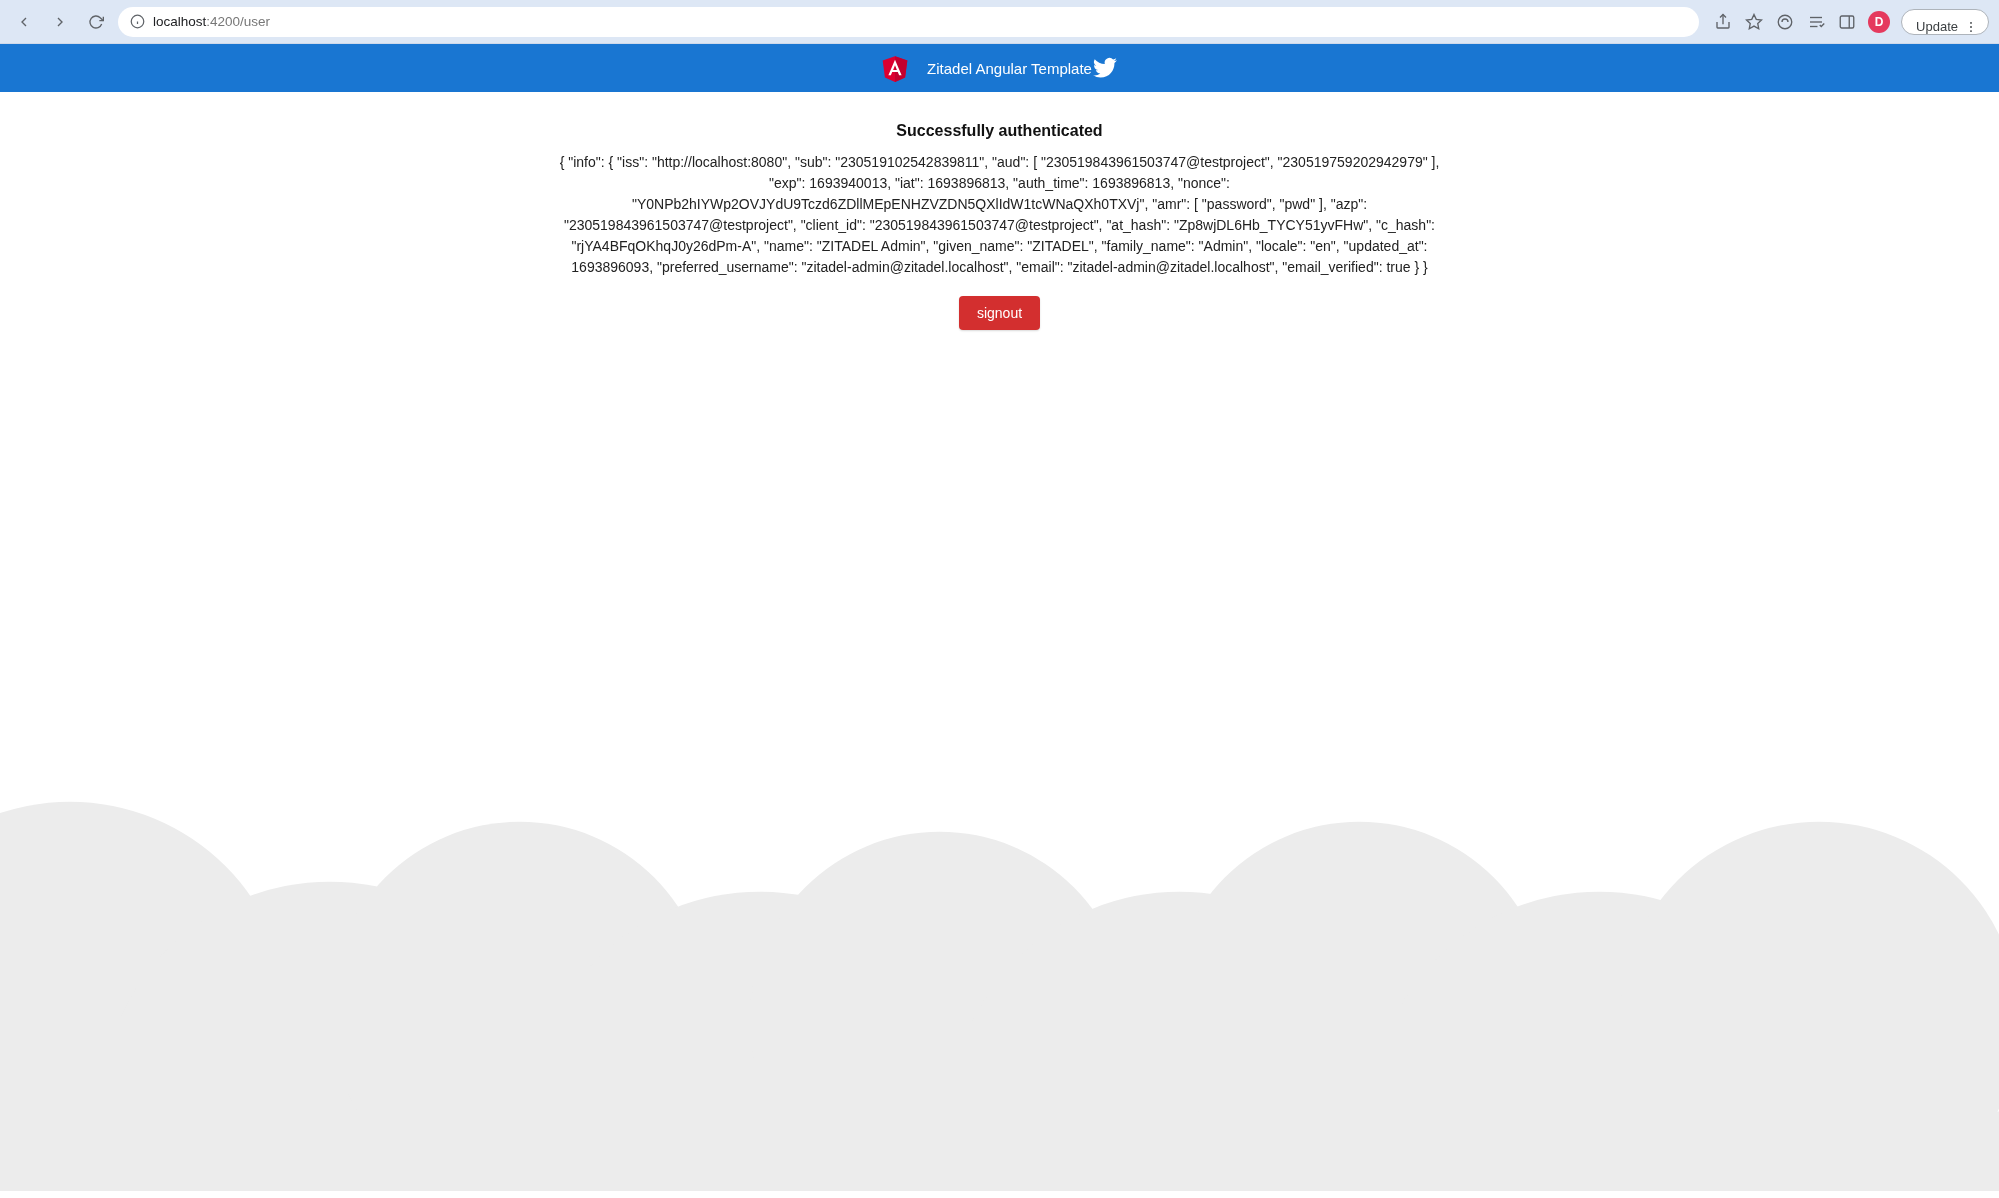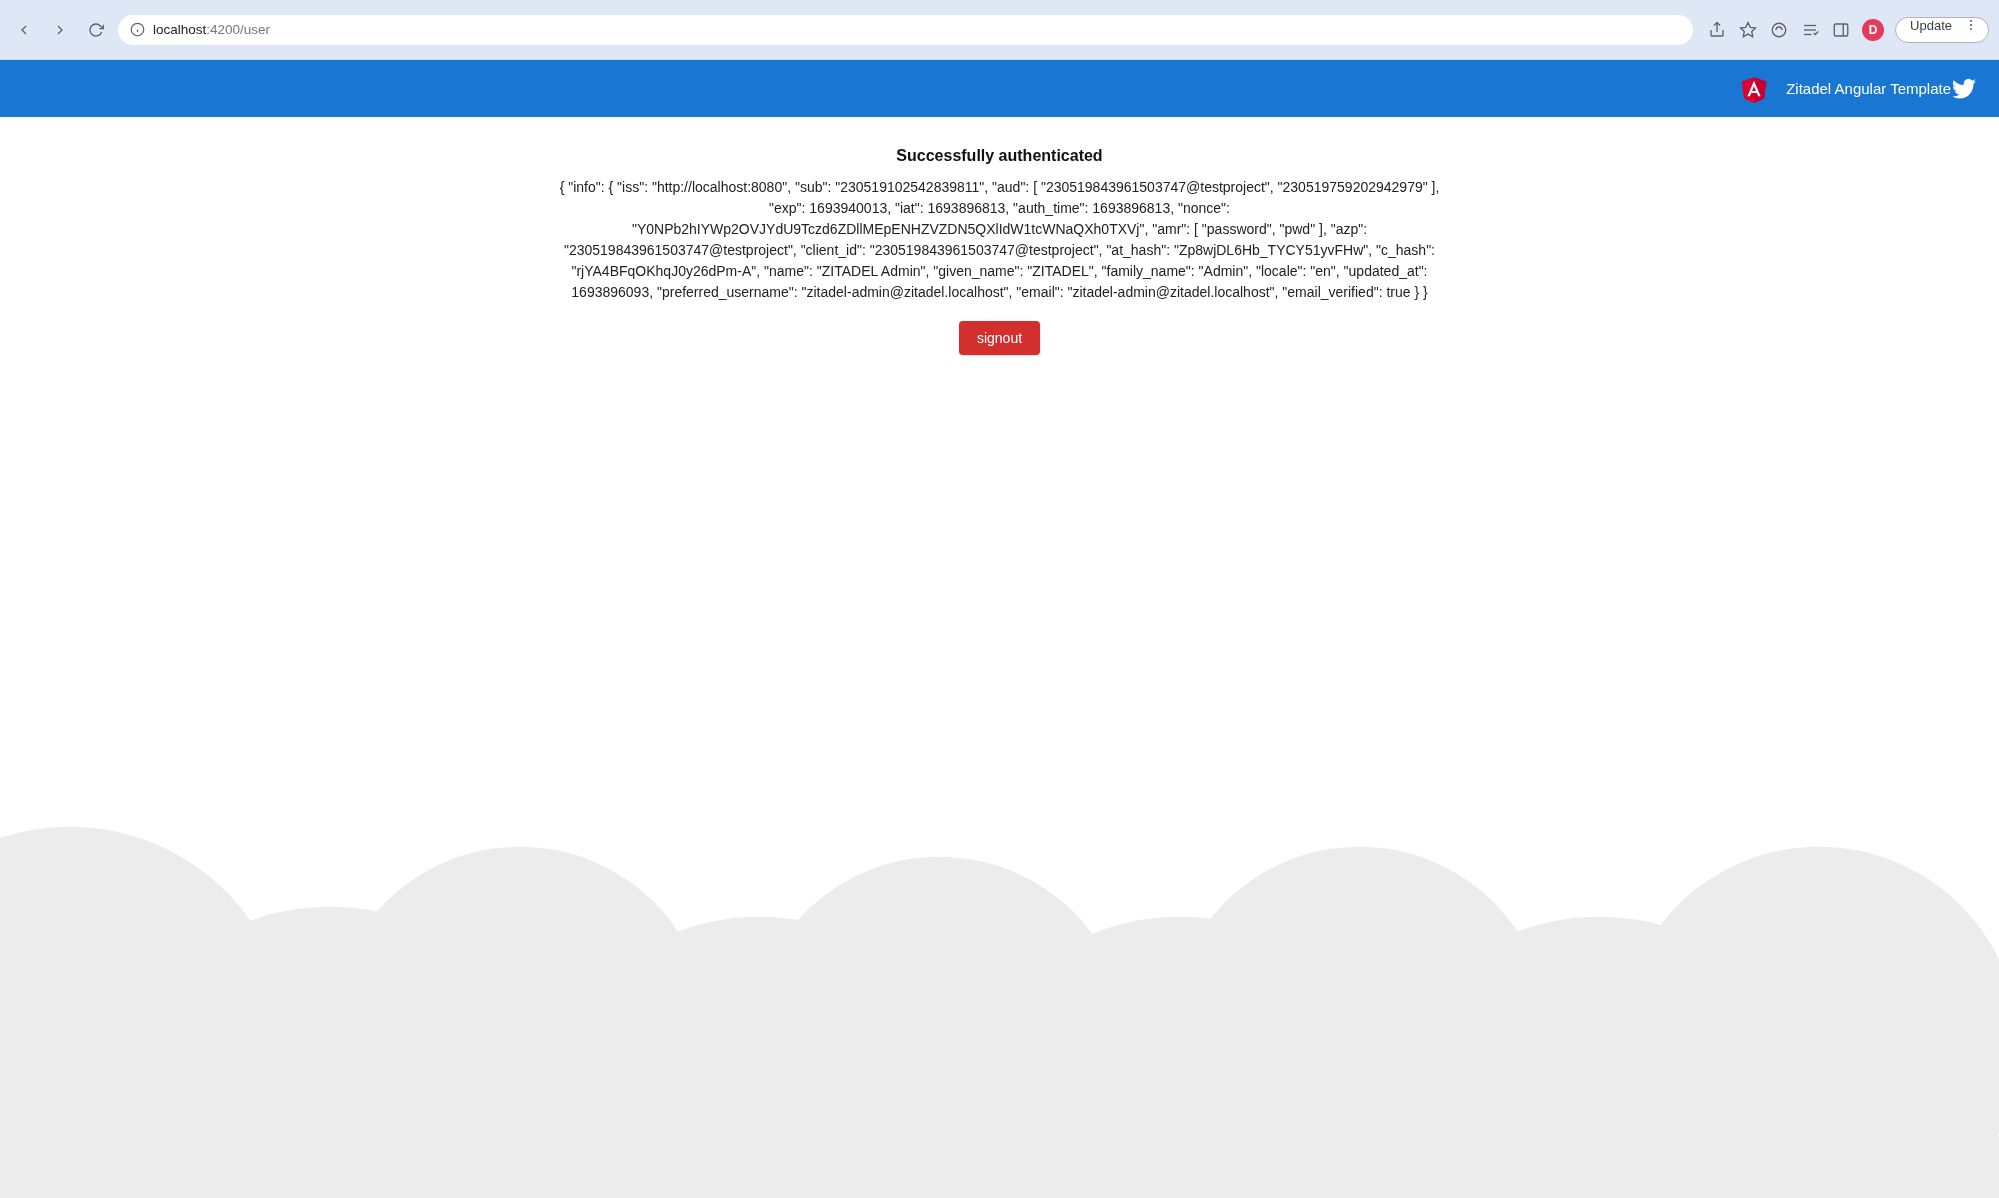--- a/index.html
+++ b/index.html
@@ -6,21 +6,21 @@
     html, body { height: 100%; }
     body {
       font-family: -apple-system, BlinkMacSystemFont, "Segoe UI", Helvetica, Arial, sans-serif;
       background: #fff;
       color: #111;
       overflow: hidden;
     }
 
     
     .browser-chrome {
-      height: 60px;
+      height: 44px;
       background: #dde7f5;
       display: flex;
       align-items: center;
       gap: 8px;
       padding: 0 10px;
       border-bottom: 1px solid #cfd9ea;
     }
     .nav-btn {
       width: 28px;
       height: 28px;
@@ -62,34 +62,34 @@
       width: 22px; height: 22px; border-radius: 50%;
       background: #e53a5e; color:#fff;
       display:flex;align-items:center;justify-content:center;
       font-size: 12px; font-weight:600;
     }
     .update-pill {
       height: 26px;
       border: 1px solid #aeb4bb;
       border-radius: 14px;
       padding: 0 10px 0 14px;
-      display:flex;align-items:flex-start;gap:12px;
+      display:flex;align-items:flex-end;gap:6px;
       font-size: 13px;
       color:#3c4043;
       background:#fff;
     }
 
     
     .app-header {
-      height: 57px;
+      height: 48px;
       background: #1976d2;
       color: #fff;
       display: flex;
       align-items: center;
-      justify-content: flex-end;
+      justify-content: center;
       padding: 0 22px;
     }
     .app-header-left { display:flex; align-items:center; gap:18px; }
     .angular-shield {
       width: 28px; height: 30px; position: relative;
     }
     .angular-shield svg { width: 100%; height: 100%; }
     .app-title { font-size: 15px; font-weight: 500; }
     .twitter-btn { color:#fff; display:flex; }
     .twitter-btn svg { width:26px; height:26px; }

